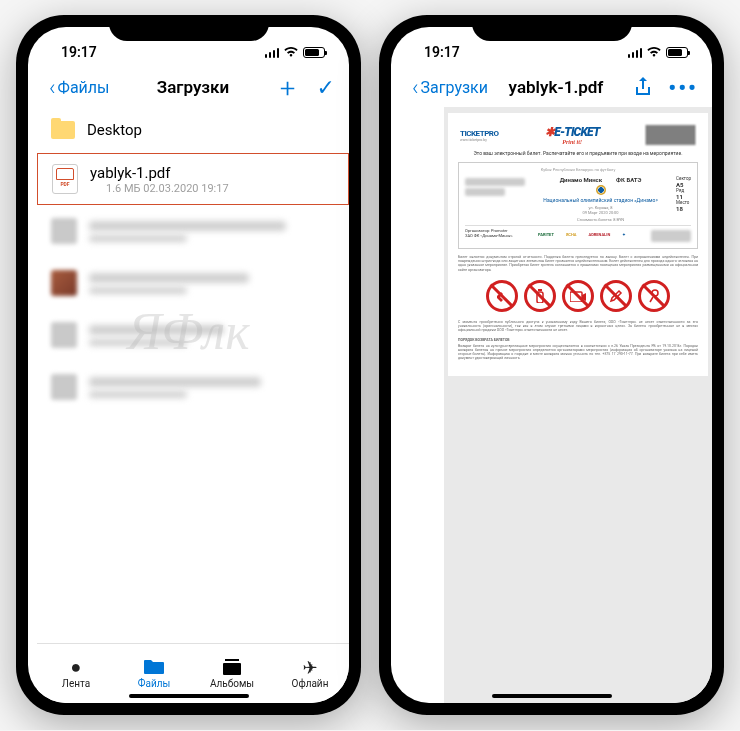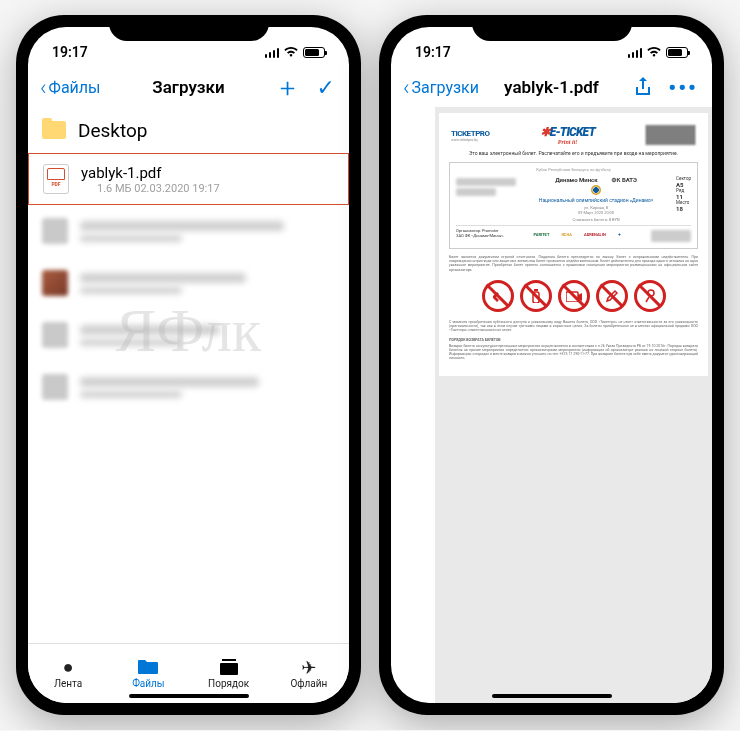--- a/index.html
+++ b/index.html
@@ -1,56 +1,56 @@
 <!DOCTYPE html>
 <html><head>
   <meta charset="utf-8">
   <style>
     * { margin: 0; padding: 0; box-sizing: border-box; font-family: -apple-system, BlinkMacSystemFont, "Segoe UI", Roboto, sans-serif; }
     body { background: #f5f5f5; padding: 15px; display: flex; gap: 18px; justify-content: center; }
 
     .phone { width: 345px; height: 700px; background: #000; border-radius: 48px; padding: 12px; box-shadow: 0 10px 40px rgba(0,0,0,0.3); position: relative; }
-    .screen { width: 100%; height: 100%; background: #fff; border-radius: 38px; overflow: hidden; position: relative; display: flex; flex-direction: column; }
+    .screen { width: 100%; height: 100%; background: #fff; border-radius: 38px; overflow: hidden; position: relative; display: flex; flex-direction: column; padding-left: 9px; }
     .notch { position: absolute; top: 0; left: 50%; transform: translateX(-50%); width: 160px; height: 26px; background: #000; border-radius: 0 0 18px 18px; z-index: 10; }
 
     .status-bar { height: 40px; display: flex; justify-content: space-between; align-items: center; padding: 10px 24px 0; font-size: 14px; font-weight: 600; }
     .status-left { }
     .status-right { display: flex; align-items: center; gap: 4px; }
 
     .nav-bar { height: 40px; display: flex; align-items: center; padding: 0 12px; position: relative; }
     .back { display: flex; align-items: center; color: #0076d6; font-size: 16px; gap: 2px; }
     .back-chevron { font-size: 22px; font-weight: 300; }
     .nav-title { position: absolute; left: 50%; transform: translateX(-50%); font-size: 17px; font-weight: 600; }
     .nav-right { position: absolute; right: 14px; display: flex; align-items: center; gap: 16px; color: #0076d6; font-size: 22px; }
     .plus { font-size: 26px; font-weight: 300; }
 
     .content { flex: 1; overflow: hidden; background: #fff; }
 
     .folder-row { display: flex; align-items: center; height: 46px; padding: 0 14px; gap: 12px; }
     .folder-icon { width: 24px; height: 18px; background: #ffd873; border-radius: 2px; position: relative; }
     .folder-icon::before { content: ''; position: absolute; top: -3px; left: 0; width: 10px; height: 5px; background: #ffd873; border-radius: 2px 2px 0 0; }
-    .folder-name { font-size: 19px; }
+    .folder-name { font-size: 15px; }
 
     .file-row { display: flex; align-items: center; height: 52px; padding: 0 14px; gap: 12px; border-bottom: 1px solid #eee; }
     .file-row.selected { border: 1px solid #d24e2c; background: #fff; }
     .pdf-icon { width: 26px; height: 30px; border: 1px solid #ccc; border-radius: 3px; position: relative; display: flex; align-items: center; justify-content: center; font-size: 5px; color: #d24e2c; font-weight: bold; }
     .pdf-icon::before { content: ''; position: absolute; top: 3px; left: 3px; right: 3px; height: 10px; border: 1px solid #d24e2c; border-radius: 2px 2px 0 0; }
     .pdf-icon span { margin-top: 10px; }
     .file-info { display: flex; flex-direction: column; }
     .file-name { font-size: 15px; }
     .file-meta { font-size: 11px; color: #9e9e9e; margin-left: 16px; }
 
     .blurred-row { display: flex; align-items: center; height: 52px; padding: 0 14px; gap: 12px; }
     .blurred-thumb { width: 26px; height: 26px; background: #c9c9c9; border-radius: 3px; filter: blur(2px); }
     .blurred-thumb.img { background: linear-gradient(135deg, #a85c3e, #7a3a2a); }
     .blurred-text { flex: 1; }
     .blurred-line { height: 10px; background: #d0d0d0; border-radius: 4px; filter: blur(3px); }
     .blurred-line.short { width: 40%; margin-top: 4px; height: 7px; }
 
-    .watermark { position: absolute; top: 45%; left: 50%; transform: translate(-50%, -50%); font-size: 61px; color: rgba(180,180,180,0.35); font-family: Georgia, serif; pointer-events: none; }
+    .watermark { position: absolute; top: 45%; left: 50%; transform: translate(-50%, -50%); font-size: 52px; color: rgba(180,180,180,0.35); font-style: italic; font-family: Georgia, serif; pointer-events: none; }
 
     .tab-bar { height: 60px; border-top: 1px solid #e0e0e0; display: flex; background: #fff; }
     .tab { flex: 1; display: flex; flex-direction: column; align-items: center; justify-content: center; gap: 2px; font-size: 10px; color: #222; }
     .tab.active { color: #0076d6; }
     .tab-icon { width: 22px; height: 18px; display: flex; align-items: center; justify-content: center; font-size: 18px; }
     .home-indicator { position: absolute; bottom: 5px; left: 50%; transform: translateX(-50%); width: 120px; height: 4px; background: #000; border-radius: 3px; }
 
     
     .pdf-view { flex: 1; background: #e9e9e9; padding: 6px 4px; overflow: hidden; margin-left: 44px; }
     .pdf-page { width: 100%; background: #fff; padding: 10px; font-size: 5px; color: #333; }
@@ -188,21 +188,21 @@
           </div>
         <div>Файлы</div>
       </div>
       <div class="tab">
         <div class="tab-icon">
             <svg width="18" height="16" viewBox="0 0 18 16">
               <rect x="2" y="0" width="14" height="2" fill="#000"></rect>
               <rect x="0" y="4" width="18" height="12" rx="1" fill="#000"></rect>
             </svg>
           </div>
-        <div>Порядок</div>
+        <div>Альбомы</div>
       </div>
       <div class="tab">
         <div class="tab-icon">✈</div>
         <div>Офлайн</div>
       </div>
     </div>
     <div class="home-indicator"></div>
   </div>
 </div>
 

